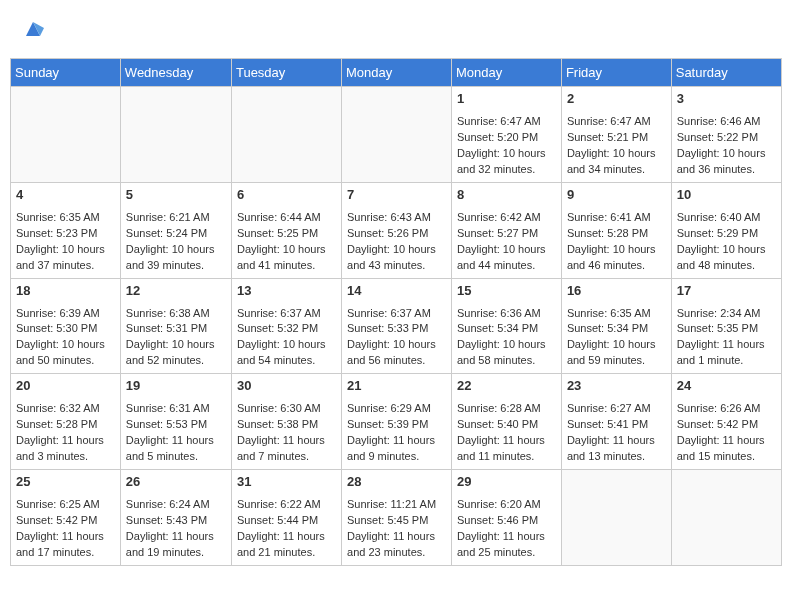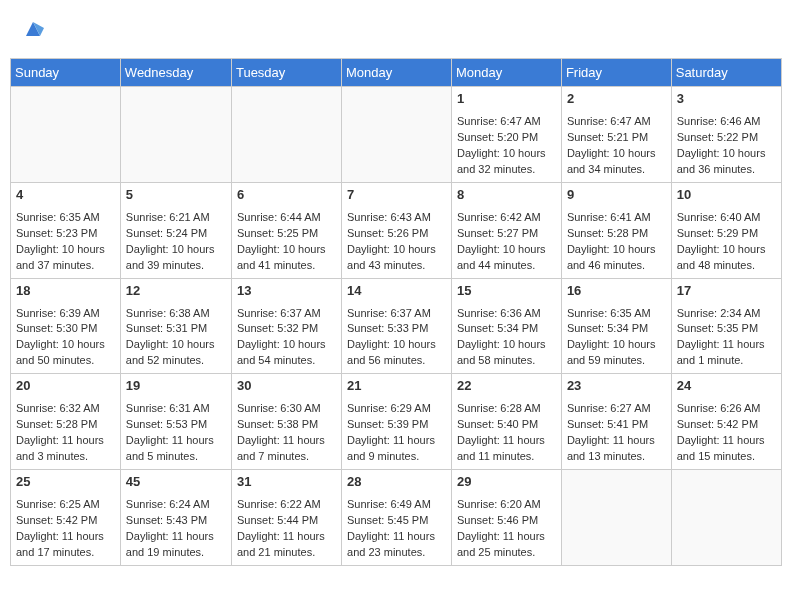--- a/index.html
+++ b/index.html
@@ -297,36 +297,36 @@
       </tr>
       <tr>
         <td>
           <span class="day-number">25</span>
           <div class="day-info">Sunrise: 6:25 AM
 Sunset: 5:42 PM
 Daylight: 11 hours
 and 17 minutes.</div>
         </td>
         <td>
-          <span class="day-number">45</span>
+          <span class="day-number">26</span>
           <div class="day-info">Sunrise: 6:24 AM
 Sunset: 5:43 PM
 Daylight: 11 hours
 and 19 minutes.</div>
         </td>
         <td>
           <span class="day-number">31</span>
           <div class="day-info">Sunrise: 6:22 AM
 Sunset: 5:44 PM
 Daylight: 11 hours
 and 21 minutes.</div>
         </td>
         <td>
           <span class="day-number">28</span>
-          <div class="day-info">Sunrise: 6:49 AM
+          <div class="day-info">Sunrise: 11:21 AM
 Sunset: 5:45 PM
 Daylight: 11 hours
 and 23 minutes.</div>
         </td>
         <td>
           <span class="day-number">29</span>
           <div class="day-info">Sunrise: 6:20 AM
 Sunset: 5:46 PM
 Daylight: 11 hours
 and 25 minutes.</div>

